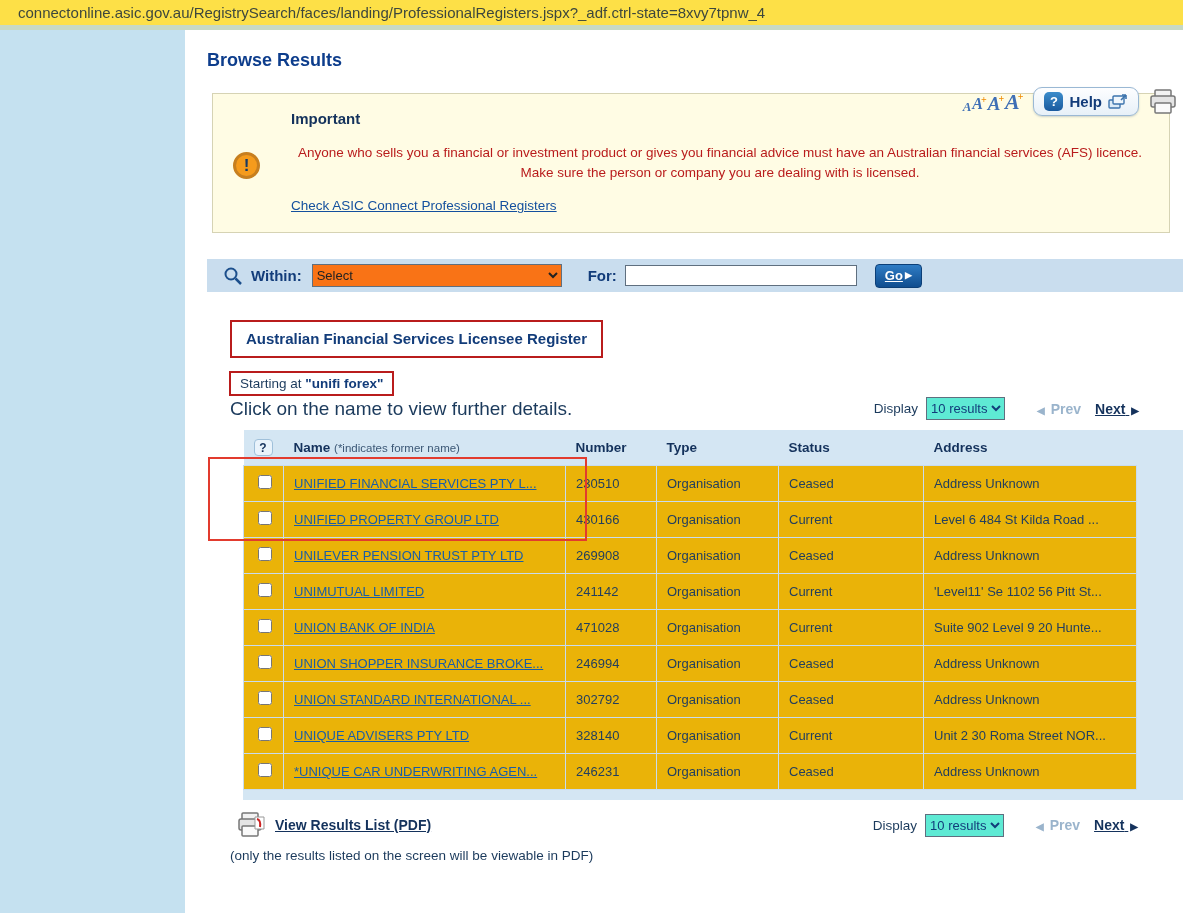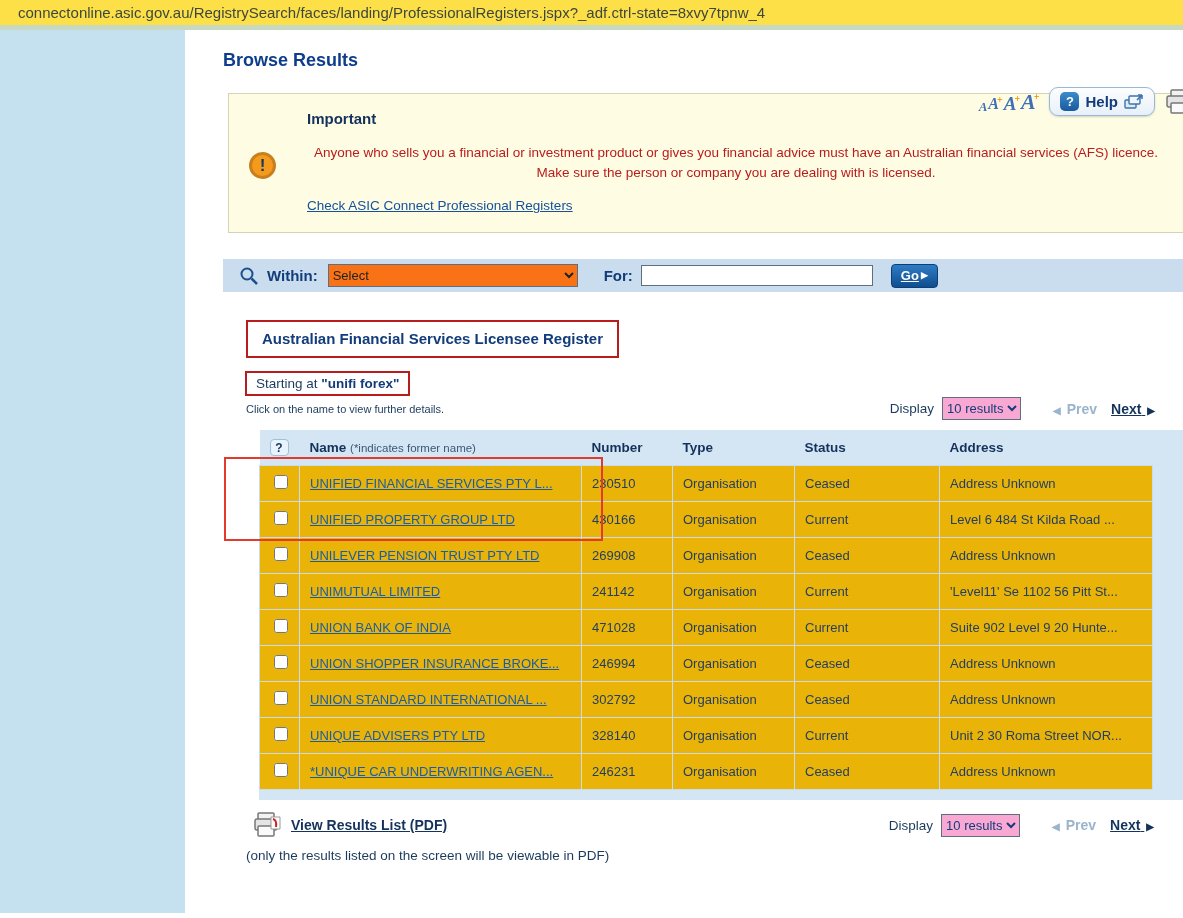--- a/index.html
+++ b/index.html
@@ -5,21 +5,21 @@
   * { margin:0; padding:0; box-sizing:border-box; }
   html,body { width:1183px; height:918px; overflow:hidden;
     font-family:"Liberation Sans", sans-serif; background:#fff; }
 
   
   .urlbar { height:30px; background:#fde047; border-bottom:5px solid #c7d9c3;
     display:flex; align-items:center; padding-left:18px;
     font-size:15px; color:#3d473d; }
 
   
-  .frame { display:flex; height:883px;gap:16px; }
+  .frame { display:flex; height:883px; }
   .sidebar { width:185px; background:#c5e1f0; flex:none; }
   .main { position:relative; width:998px; background:#fff; }
 
   h1.page-title { margin:20px 0 0 22px; font-size:18px; font-weight:bold; color:#0d3d8c; }
 
   .header-right { position:absolute; top:57px; right:6px; display:flex; align-items:center; gap:10px; }
   .fontsize { display:flex; align-items:flex-end; gap:1px; cursor:pointer; }
   .fs-a { font-family:"Liberation Serif", serif; font-style:italic; font-weight:bold; color:#3f6fb5; line-height:1; }
   .fs-a .plus { color:#f08a00; font-size:10px; font-style:normal; vertical-align:super; margin-left:-2px; }
   .help-btn { display:inline-flex; align-items:center; gap:6px; background:linear-gradient(#fdfeff,#e7f0f8);
@@ -58,24 +58,24 @@
   
   .redbox { border:2px solid #b91c1c; }
 
   .register-title-box { display:inline-block; margin:28px 0 0 45px; padding:8px 14px; }
   .register-title { font-size:15px; font-weight:bold; color:#123c7a; }
 
   .starting-box { display:inline-block; margin:13px 0 0 44px; padding:3px 9px; font-size:13.5px; color:#1b3a5c; }
   .starting-value { font-weight:bold; color:#123c7a; }
 
   .instr-row { margin:1px 42px 0 45px; display:flex; align-items:center; justify-content:space-between; }
-  .instr { font-size:11px; color:#1b3a5c; }
+  .instr { font-size:19px; color:#1b3a5c; }
   .display-controls { display:flex; align-items:center; gap:8px; }
   .display-label { font-size:13.5px; color:#1b3a5c; }
-  .results-select { height:23px; font-size:13px; color:#123c7a; border:1px solid #5f6f7f; background:#f9a8d4; }
+  .results-select { height:23px; font-size:13px; color:#123c7a; border:1px solid #5f6f7f; background:#5eead4; }
   .pager { display:flex; align-items:center; gap:14px; margin-left:22px; }
   .prev { color:#9ab4cc; font-size:14px; font-weight:bold; cursor:default; }
   .next { color:#14325c; font-size:14px; font-weight:bold; text-decoration:underline; cursor:pointer; }
   .arr { font-size:10px; text-decoration:none; display:inline-block; margin:0 2px; }
 
   
   .table-wrap { position:relative; margin:10px 0 0 58px; width:940px;
     background:#d4e6f3; padding-bottom:10px; }
   table.results { border-collapse:collapse; width:893px; table-layout:fixed; background:#fff; }
   table.results th { background:#d4e6f3; color:#14325c; font-size:13.5px; text-align:left;

